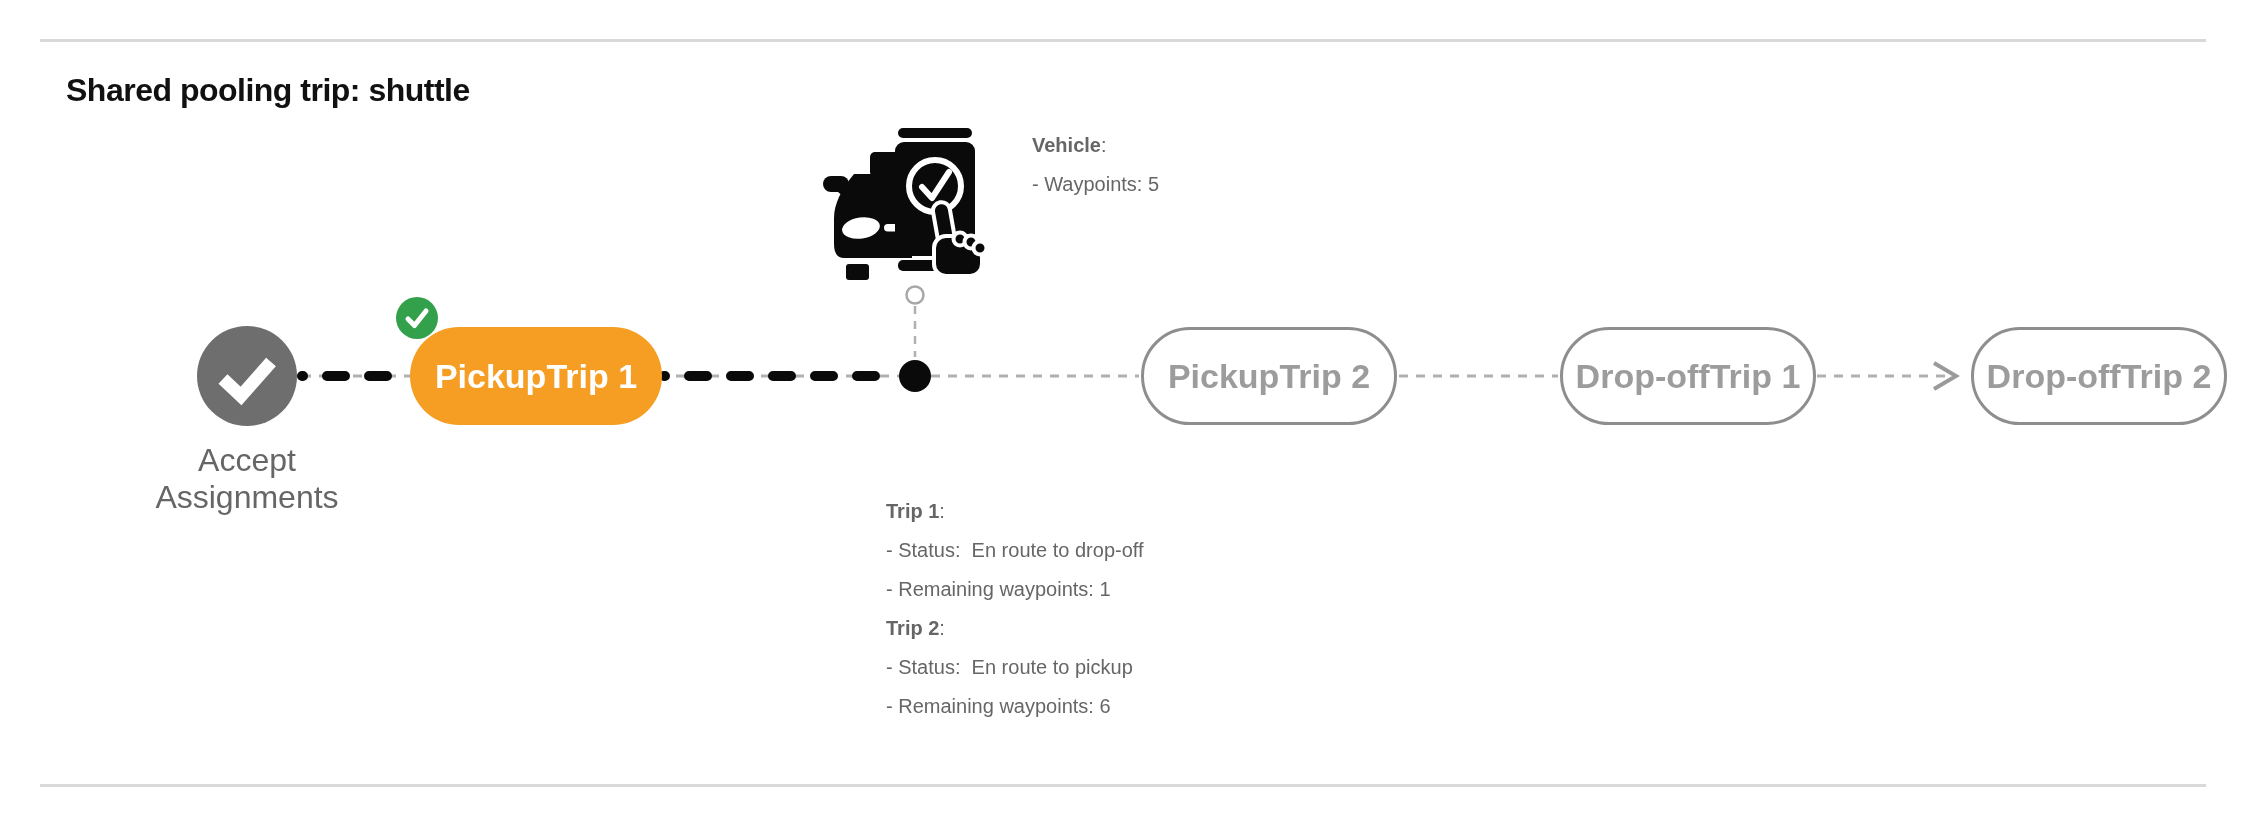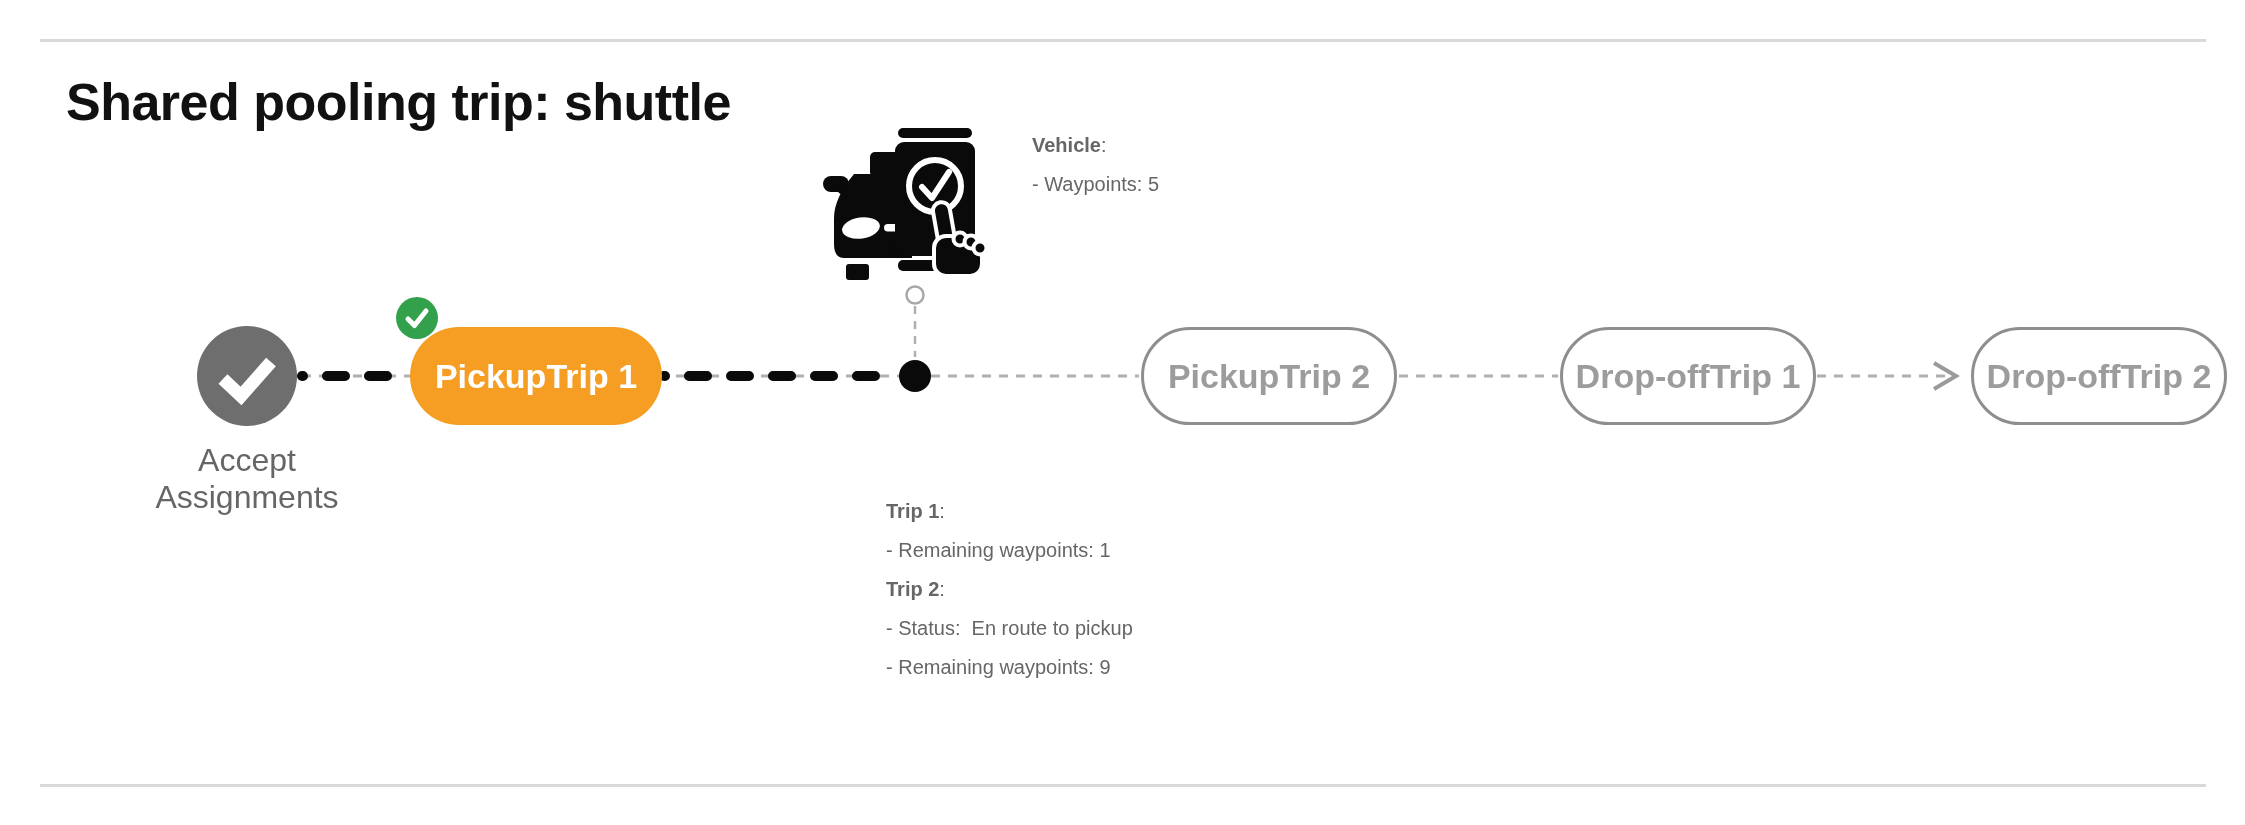--- a/index.html
+++ b/index.html
@@ -5,21 +5,21 @@
   html,body{margin:0;padding:0;background:#fff;}
   .page{
     position:relative;width:2245px;height:825px;background:#fff;overflow:hidden;
     font-family:"Liberation Sans",sans-serif;
     --accent-orange:#F59E23;--success-green:#33A04C;--done-gray:#6E6E6E;
     --pending-border:#8E8E8E;--pending-text:#9C9C9C;--body-text:#666666;
     --line-black:#0A0A0A;--line-gray:#B0B0B0;--rule-gray:#D9D9D9;
   }
   .rule{position:absolute;left:40px;width:2166px;height:3px;background:var(--rule-gray);}
   .rule.top{top:39px;} .rule.bottom{top:784px;}
-  .page-title{position:absolute;left:66px;top:72px;font-size:52px;font-weight:bold;color:#111;letter-spacing:-0.5px;}
+  .page-title{position:absolute;left:66px;top:72px;font-size:32px;font-weight:bold;color:#111;letter-spacing:-0.5px;}
   svg.connectors{position:absolute;left:0;top:0;}
   .node-circle{position:absolute;left:197px;top:326px;width:100px;height:100px;border-radius:50%;
     background:var(--done-gray);display:flex;align-items:center;justify-content:center;}
   .node-label{position:absolute;left:97px;top:442px;width:300px;text-align:center;
     font-size:32px;line-height:37px;color:var(--body-text);}
   .pill{position:absolute;top:327px;height:98px;border-radius:49px;box-sizing:border-box;
     display:flex;flex-direction:row;align-items:center;justify-content:center;
     font-size:34px;font-weight:bold;line-height:40px;text-align:center;}
   .pill.active{left:410px;width:252px;background:var(--accent-orange);color:#fff;}
   .pill.pending{background:#fff;border:3px solid var(--pending-border);color:var(--pending-text);}
@@ -119,19 +119,20 @@
     </g>
   </svg>
 
   <div class="info vehicle-info">
     <div class="info-line"><b class="hd">Vehicle</b><span>:</span></div>
     <div class="info-line">- Waypoints: 5</div>
   </div>
 
   <div class="info trip-info">
     <div class="info-line"><b class="hd">Trip 1</b><span>:</span></div>
+    <div class="info-line">- Status:  En route to drop-off</div>
     <div class="info-line">- Remaining waypoints: 1</div>
     <div class="info-line"><b class="hd">Trip 2</b><span>:</span></div>
     <div class="info-line">- Status:  En route to pickup</div>
-    <div class="info-line">- Remaining waypoints: 9</div>
+    <div class="info-line">- Remaining waypoints: 6</div>
   </div>
 
 </div>
 
 </body></html>

